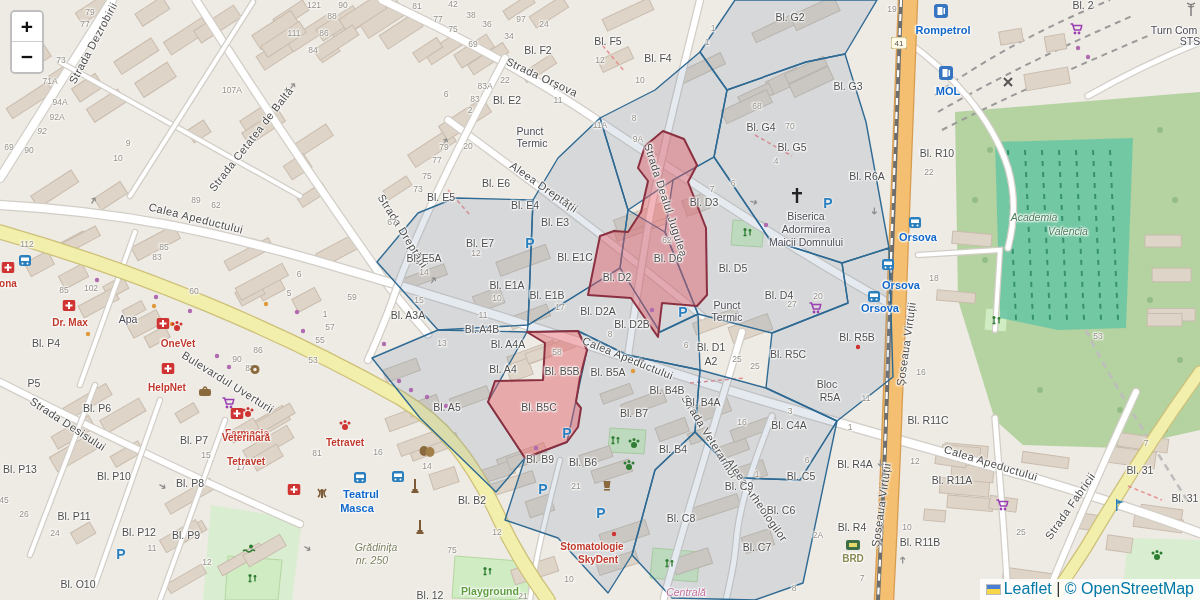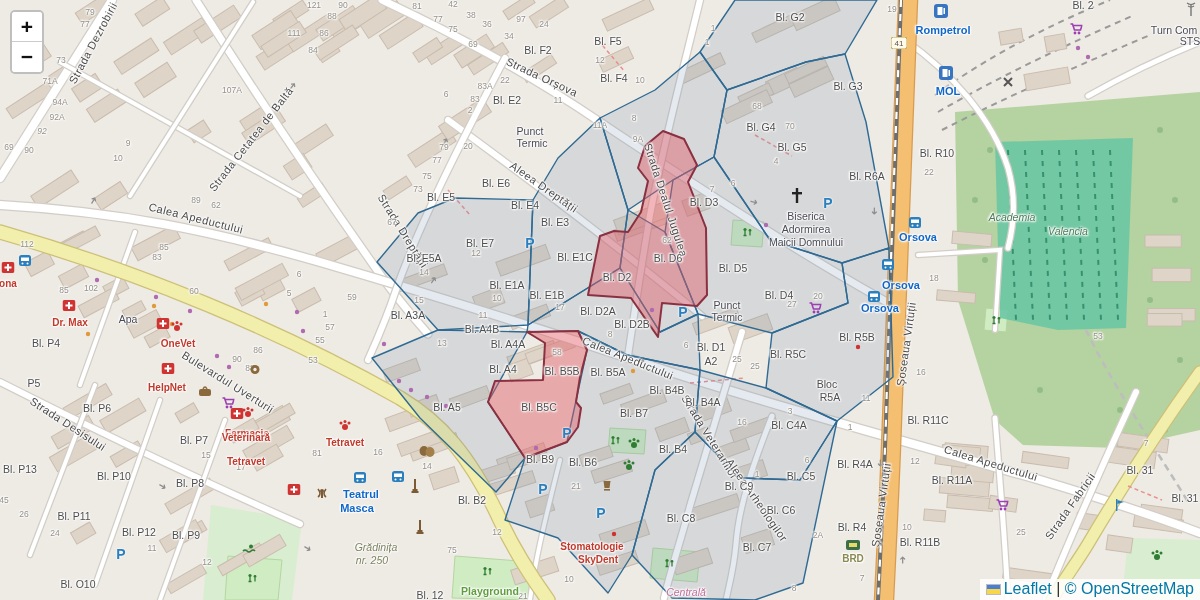--- a/index.html
+++ b/index.html
@@ -346,21 +346,21 @@
       <div class="lbl street" style="left: 228px; top: 382px; transform: translate(-50%, -50%) rotate(32deg);">Bulevardul Uverturii</div>
       <div class="lbl street" style="left: 68px; top: 424px; transform: translate(-50%, -50%) rotate(33deg);">Strada Desisului</div>
       <div class="lbl street" style="left: 710px; top: 437px; transform: translate(-50%, -50%) rotate(58deg);">Strada Veteranilor</div>
       <div class="lbl street" style="left: 757px; top: 500px; transform: translate(-50%, -50%) rotate(55deg);">Aleea Arheologilor</div>
       <div class="lbl street" style="left: 906px; top: 344px; transform: translate(-50%, -50%) rotate(-82deg);">Șoseaua Virtuții</div>
       <div class="lbl street" style="left: 881px; top: 505px; transform: translate(-50%, -50%) rotate(-82deg);">Șoseaua Virtuții</div>
       <div class="lbl street" style="left: 1070px; top: 506px; transform: translate(-50%, -50%) rotate(-55deg);">Strada Fabricii</div>
       <div class="lbl blk" style="left: 790px; top: 17px;">Bl. G2</div>
       <div class="lbl blk" style="left: 848px; top: 86px;">Bl. G3</div>
       <div class="lbl blk" style="left: 608px; top: 41px;">Bl. F5</div>
-      <div class="lbl blk" style="left: 614px; top: 58px; margin-top: 20px;">Bl. F4</div>
+      <div class="lbl blk" style="left: 658px; top: 58px;">Bl. F4</div>
       <div class="lbl blk" style="left: 538px; top: 50px;">Bl. F2</div>
       <div class="lbl blk" style="left: 507px; top: 100px;">Bl. E2</div>
       <div class="lbl blk" style="left: 761px; top: 127px;">Bl. G4</div>
       <div class="lbl blk" style="left: 792px; top: 147px;">Bl. G5</div>
       <div class="lbl blk" style="left: 867px; top: 176px;">Bl. R6A</div>
       <div class="lbl blk" style="left: 937px; top: 153px;">Bl. R10</div>
       <div class="lbl blk" style="left: 704px; top: 202px;">Bl. D3</div>
       <div class="lbl blk" style="left: 668px; top: 258px;">Bl. D6</div>
       <div class="lbl blk" style="left: 617px; top: 277px;">Bl. D2</div>
       <div class="lbl blk" style="left: 733px; top: 268px;">Bl. D5</div>
@@ -552,21 +552,21 @@
       <div class="lbl poi-red" style="left: 598px; top: 559px;">SkyDent</div>
       <div class="lbl poi-red" style="left: 8px; top: 283px;">ona</div>
       <div class="lbl poi-blue" style="left: 943px; top: 30px;">Rompetrol</div>
       <div class="lbl poi-blue" style="left: 948px; top: 91px;">MOL</div>
       <div class="lbl poi-blue" style="left: 361px; top: 494px;">Teatrul</div>
       <div class="lbl poi-blue" style="left: 357px; top: 508px;">Masca</div>
       <div class="lbl poi-blue" style="left: 918px; top: 237px;">Orsova</div>
       <div class="lbl poi-blue" style="left: 901px; top: 285px;">Orsova</div>
       <div class="lbl poi-blue" style="left: 880px; top: 308px;">Orsova</div>
       <div class="lbl poi-green" style="left: 490px; top: 591px;">Playground</div>
-      <div class="lbl poi-italic" style="left: 1012px; top: 217px; color: rgb(76, 125, 90);">Academia</div>
+      <div class="lbl poi-italic" style="left: 1034px; top: 217px; color: rgb(76, 125, 90);">Academia</div>
       <div class="lbl poi-italic" style="left: 1068px; top: 231px; color: rgb(76, 125, 90);">Valencia</div>
       <div class="lbl poi-italic" style="left: 686px; top: 592px; color: rgb(192, 111, 157);">Centrală</div>
       <div class="lbl poi-italic" style="left: 376px; top: 547px; color: rgb(126, 131, 95);">Grădinița</div>
       <div class="lbl poi-italic" style="left: 372px; top: 560px; color: rgb(126, 131, 95);">nr. 250</div>
       <div class="lbl poi-dark" style="left: 806px; top: 216px;">Biserica</div>
       <div class="lbl poi-dark" style="left: 806px; top: 229px;">Adormirea</div>
       <div class="lbl poi-dark" style="left: 806px; top: 242px;">Maicii Domnului</div>
       <div class="lbl poi-dark" style="left: 530px; top: 131px;">Punct</div>
       <div class="lbl poi-dark" style="left: 532px; top: 143px;">Termic</div>
       <div class="lbl poi-dark" style="left: 727px; top: 305px;">Punct</div>

